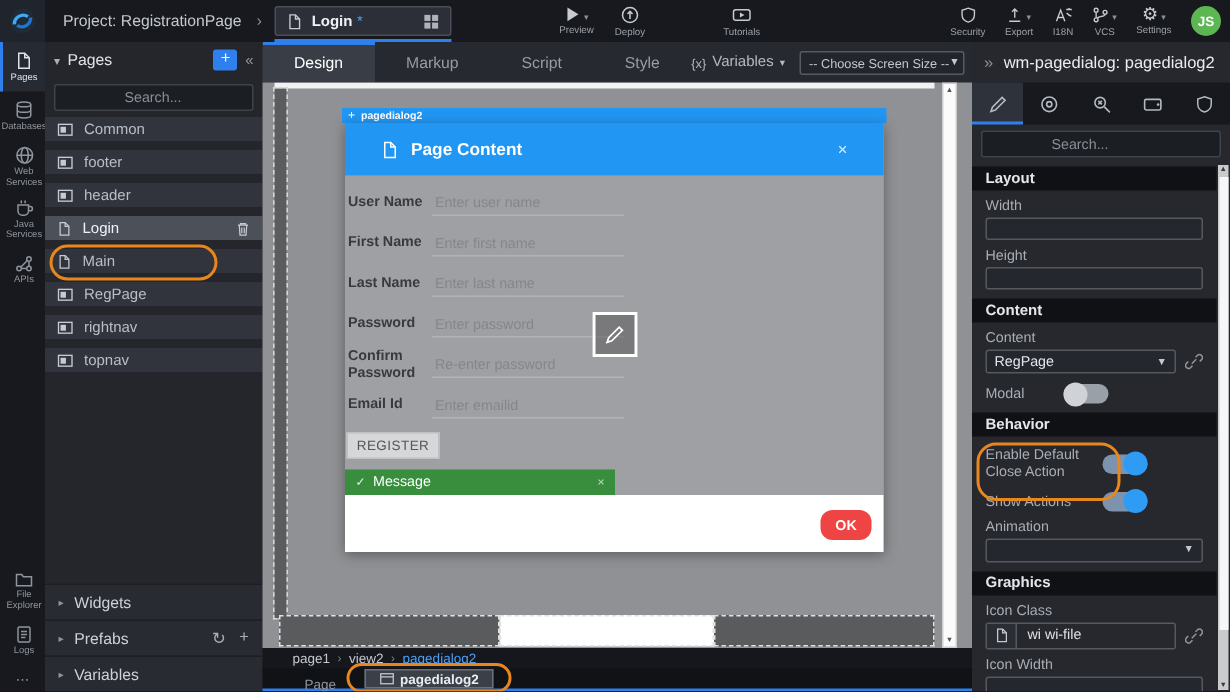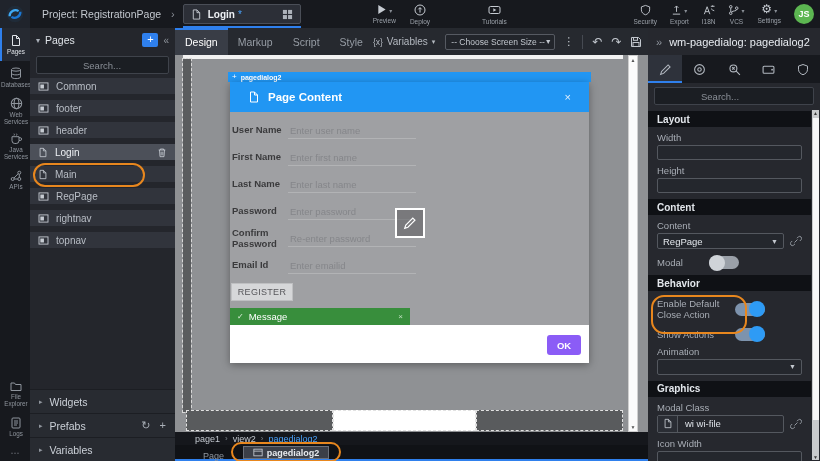--- a/index.html
+++ b/index.html
@@ -65,21 +65,21 @@
     border-radius:12px; pointer-events:none; }
   #pp-sections { position:absolute; left:0; right:0; bottom:0; }
   .pp-section { height:24px; background:#282b31; border-top:1px solid #1c1e23; display:flex; align-items:center; padding:0 9px; }
   .pp-section .caret { color:#8f959d; font-size:7px; }
   .pp-section .lbl { margin-left:7px; font-size:10.5px; color:#ccd1d8; }
   .pp-section .acts { margin-left:auto; display:flex; gap:9px; color:#aab0b8; font-size:11px; }
 
   
   #center { position:absolute; left:175px; top:28px; width:473px; height:433px; background:#26292f; }
   #c-toolbar { height:27px; display:flex; align-items:center; background:#26292f; }
-  .c-tab { height:27px; padding:0 10px; display:flex; align-items:center; font-size:10.5px; color:#979da5; }
+  .c-tab { height:27px; padding:0 21px; display:flex; align-items:center; font-size:10.5px; color:#979da5; }
   .c-tab.active { background:#393d46; color:#fff; box-shadow:inset 0 2px 0 #2f80ed; }
   #c-right { margin-left:auto; display:flex; align-items:center; padding-right:6px; }
   #vars { display:flex; align-items:center; gap:4px; color:#b4b9c0; }
   #vars .vx { font-size:8.5px; }
   #vars .vl { font-size:10px; }
   #vars .vc { font-size:7px; }
   #screen-size { margin-left:10px; width:110px; height:16px; border:1px solid #565a62; background:#22252b; border-radius:2px;
     display:flex; align-items:center; padding:0 5px; }
   #screen-size .val { font-size:8.5px; color:#c3c8cf; flex:1; white-space:nowrap; }
   #screen-size .vc { font-size:7px; color:#c3c8cf; }
@@ -96,38 +96,38 @@
   #cv-scroll .ar { position:absolute; left:0; right:0; text-align:center; font-size:5px; color:#555; }
   #cv-scroll .up { top:1px; } #cv-scroll .dn { bottom:1px; }
   .dash-cell { position:absolute; top:355px; height:21px; border:1px dashed #e2e2e2; background:#595b5d; }
   #dash-l { left:11px; width:147px; } #dash-c { left:158px; width:143px; background:#ffffff; } #dash-r { left:301px; width:147px; }
 
   #sel-bar { position:absolute; left:53px; top:17px; width:363px; height:10px; background:#2196f3;
     display:flex; align-items:center; gap:4px; padding:0 4px; }
   #sel-bar .mv { color:#fff; font-size:8px; line-height:8px; }
   #sel-bar .lbl { color:#fff; font-size:7px; font-weight:bold; }
   #dlg { position:absolute; left:55px; top:27px; width:359px; box-shadow:0 2px 8px rgba(0,0,0,.35); }
-  #dlg-header { height:30px; background:#2196f3; display:flex; align-items:center; padding:0 18px; gap:8px; }
+  #dlg-header { height:35px; background:#2196f3; display:flex; align-items:center; padding:0 24px; gap:8px; }
   #dlg-header .title { color:#fff; font-size:11.5px; font-weight:bold; }
   #dlg-header .x { margin-left:auto; color:#e3f0fd; font-size:11px; }
   #dlg-body { height:213px; background:#9fa0a3; padding-top:5px; display:flex; flex-direction:column; }
   .f-row { height:27px; display:flex; align-items:center; padding-left:2px; }
   .f-row .lbl { width:56px; font-size:9.5px; font-weight:bold; color:#3a3a3c; line-height:1.1; }
   .f-row input { width:128px; background:transparent; border:none; border-bottom:1px solid #b2b3b5; outline:none;
     font-size:9.5px; color:#5a5a5c; padding:2px 2px; font-family:"Liberation Sans", sans-serif; }
   .f-row input::placeholder { color:#85868a; }
   #register-btn { margin:4px 0 0 1px; width:62px; height:18px; background:#d6d7d9; border:1px solid #bfc0c2;
     font-size:9px; color:#56565a; display:flex; align-items:center; justify-content:center; letter-spacing:.3px; }
   #msg-bar { margin-top:auto; width:180px; height:17px; background:#388e3c; display:flex; align-items:center;
     padding:0 7px; gap:5px; }
   #msg-bar .ck { color:#dff0df; font-size:8px; }
   #msg-bar .lbl { color:#fff; font-size:9.5px; }
   #msg-bar .x { margin-left:auto; color:#bfe0bf; font-size:8px; }
   #dlg-footer { height:38px; background:#fff; position:relative; }
-  #ok-btn { position:absolute; right:8px; top:10px; width:34px; height:20px; background:#8b5cf6; border-radius:3px;
+  #ok-btn { position:absolute; right:8px; top:10px; width:34px; height:20px; background:#ef4444; border-radius:8px;
     color:#fff; font-size:9.5px; font-weight:bold; display:flex; align-items:center; justify-content:center; }
   #pencil-ov { position:absolute; left:220px; top:153px; width:30px; height:30px; border:2px solid #fff;
     background:rgba(90,90,92,.55); display:flex; align-items:center; justify-content:center; }
 
   
   #crumbbar { height:13px; background:#15171c; display:flex; align-items:center; padding-left:20px; gap:5px; }
   .crumb { font-size:9px; color:#c3c8cf; }
   .crumb.active { color:#4aa0f8; }
   .crumb-sep { font-size:8px; color:#7c828a; }
   #tabbar { position:relative; height:16px; background:#101216; border-bottom:2px solid #2f80ed; }
@@ -633,21 +633,21 @@
       </div>
       <div class="p-lbl">Animation</div>
       <div class="sel-row">
         <div class="f-select">
           <span class="val"></span>
           <span class="vc">▼</span>
         </div>
       </div>
 
       <div class="sec-hdr">Graphics</div>
-      <div class="p-lbl">Modal Class</div>
+      <div class="p-lbl">Icon Class</div>
       <div class="sel-row">
         <div class="in-group">
           <span class="icell">
             <svg width="10" height="11" viewBox="0 0 12 12">
               <path d="M2.5 1h4l3 3v7h-7z" fill="none" stroke="currentColor"></path>
                 <path d="M6.5 1v3h3" fill="none" stroke="currentColor"></path>
             </svg>
           </span>
           <span class="val">wi wi-file</span>
         </div>

